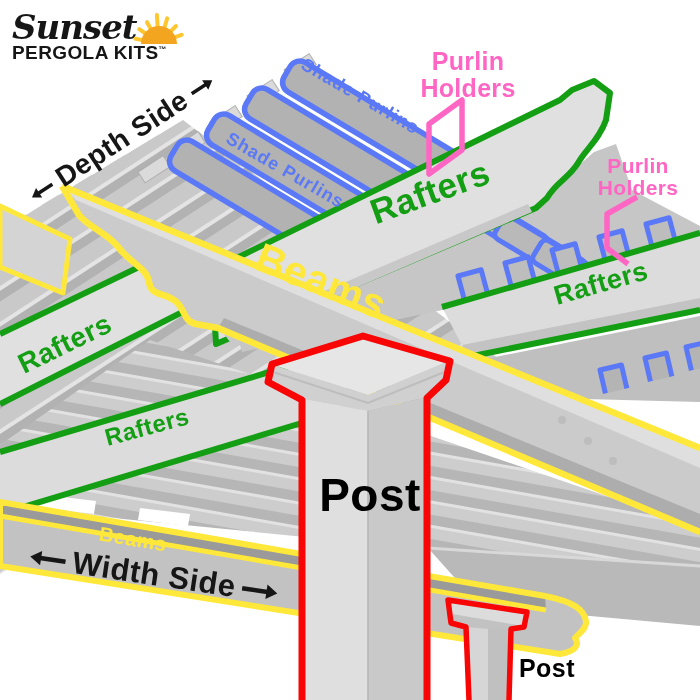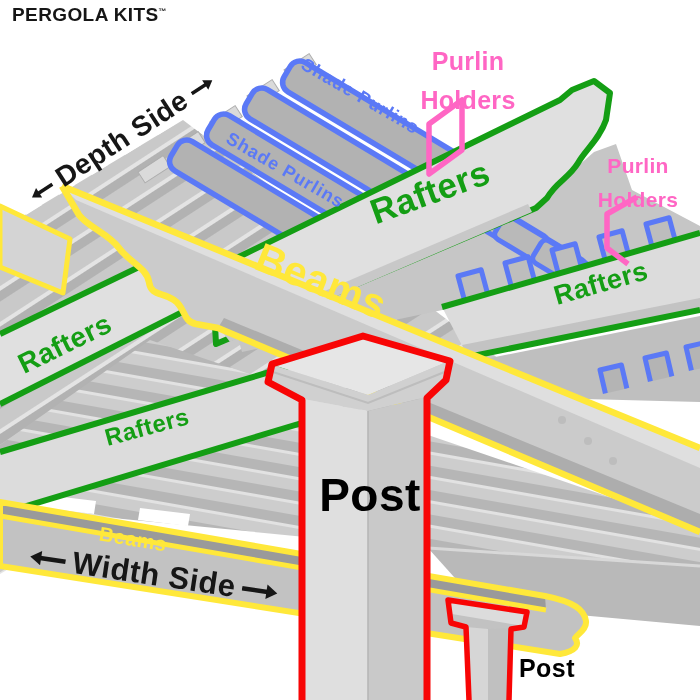--- a/index.html
+++ b/index.html
@@ -2,21 +2,21 @@
 <html><head>
 <meta charset="utf-8">
 <style>
   html,body{margin:0;padding:0;background:#fff;}
   .stage{position:relative;width:700px;height:700px;background:#FFFFFF;overflow:hidden;
          font-family:"Liberation Sans",sans-serif;}
   .scene{position:absolute;left:0;top:0;}
   .lbl{position:absolute;display:flex;align-items:center;justify-content:center;gap:7px;
        font-weight:bold;white-space:nowrap;transform-origin:center center;letter-spacing:.5px;
        pointer-events:none;}
-  .lbl.center2{flex-direction:column;gap:12px;line-height:1.07;letter-spacing:.3px;}
+  .lbl.center2{flex-direction:column;gap:0;line-height:1.07;letter-spacing:.3px;}
   .blue{color:#5B79F6;}
   .green{color:#149E14;}
   .yellow{color:#FFE83A;}
   .red{color:#000000;}
   .pink{color:#FF66C4;}
   .black{color:#161616;}
   .logo{position:absolute;left:12px;top:6px;width:180px;color:#161616;}
   .logo-top{display:flex;align-items:flex-end;}
   .logo-script{font-family:"DejaVu Serif",serif;font-style:italic;font-weight:bold;
                font-size:34px;line-height:1;letter-spacing:-1px;}
@@ -207,20 +207,35 @@
 
     <g>
       <polygon points="448,600 527,612 523,626 452,614" fill="#DCDCDC"></polygon>
       <polygon points="466,627 488,629 488,700 469,700" fill="#D6D6D6"></polygon>
       <polygon points="488,629 511,628 509,700 488,700" fill="#C0C0C0"></polygon>
       <path d="M469,700 L466,627 L451,623 L448,600 L527,612 L524,627 L511,629 L509,700" fill="none" stroke="#F80505" stroke-width="5.5" stroke-linejoin="round"></path>
     </g>
   </svg>
 
   <div class="logo">
+    <div class="logo-top">
+      <span class="logo-script">Sunset</span>
+      <svg class="logo-sun" width="54" height="40" viewBox="0 0 54 40">
+        <g stroke="#FFC62D" stroke-width="4" stroke-linecap="round">
+          <line x1="13.2" y1="34.6" x2="3.4" y2="32.8"></line>
+          <line x1="15.5" y1="29" x2="7.3" y2="23.2"></line>
+          <line x1="20" y1="24.9" x2="15" y2="16.2"></line>
+          <line x1="25.8" y1="23.1" x2="24.9" y2="9.1"></line>
+          <line x1="31.8" y1="23.8" x2="35.2" y2="12.4"></line>
+          <line x1="36.9" y1="27.1" x2="44" y2="20"></line>
+          <line x1="40.2" y1="32.2" x2="49.6" y2="28.8"></line>
+        </g>
+        <path d="M9,38 A18,18 0 0 1 45,38 Z" fill="#F3A51F"></path>
+      </svg>
+    </div>
     <div class="logo-bottom">
       <span>PERGOLA KITS</span><span class="logo-tm">™</span>
     </div>
   </div>
 
   <div class="lbl black" style="left:14px;top:122px;width:216px;height:34px;font-size:28px;transform:rotate(-33deg);">
     <svg width="36" height="18" viewBox="0 0 36 18">
         <path d="M36 9 H10" stroke="#161616" stroke-width="5"></path>
         <path d="M13 1 L1 9 L13 17 Z" fill="#161616"></path>
       </svg>

